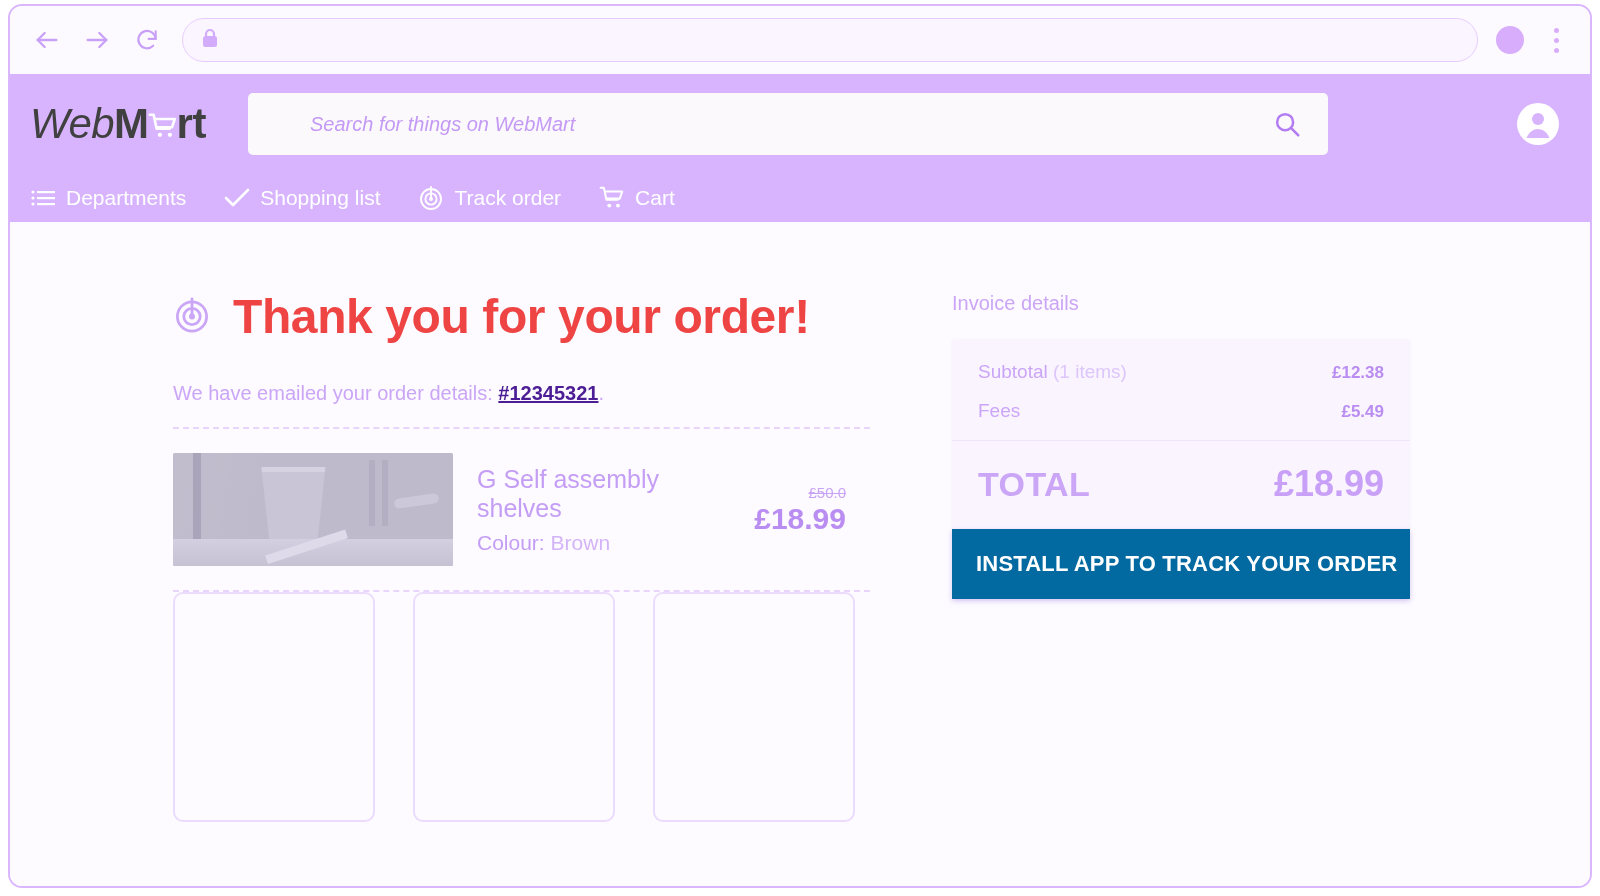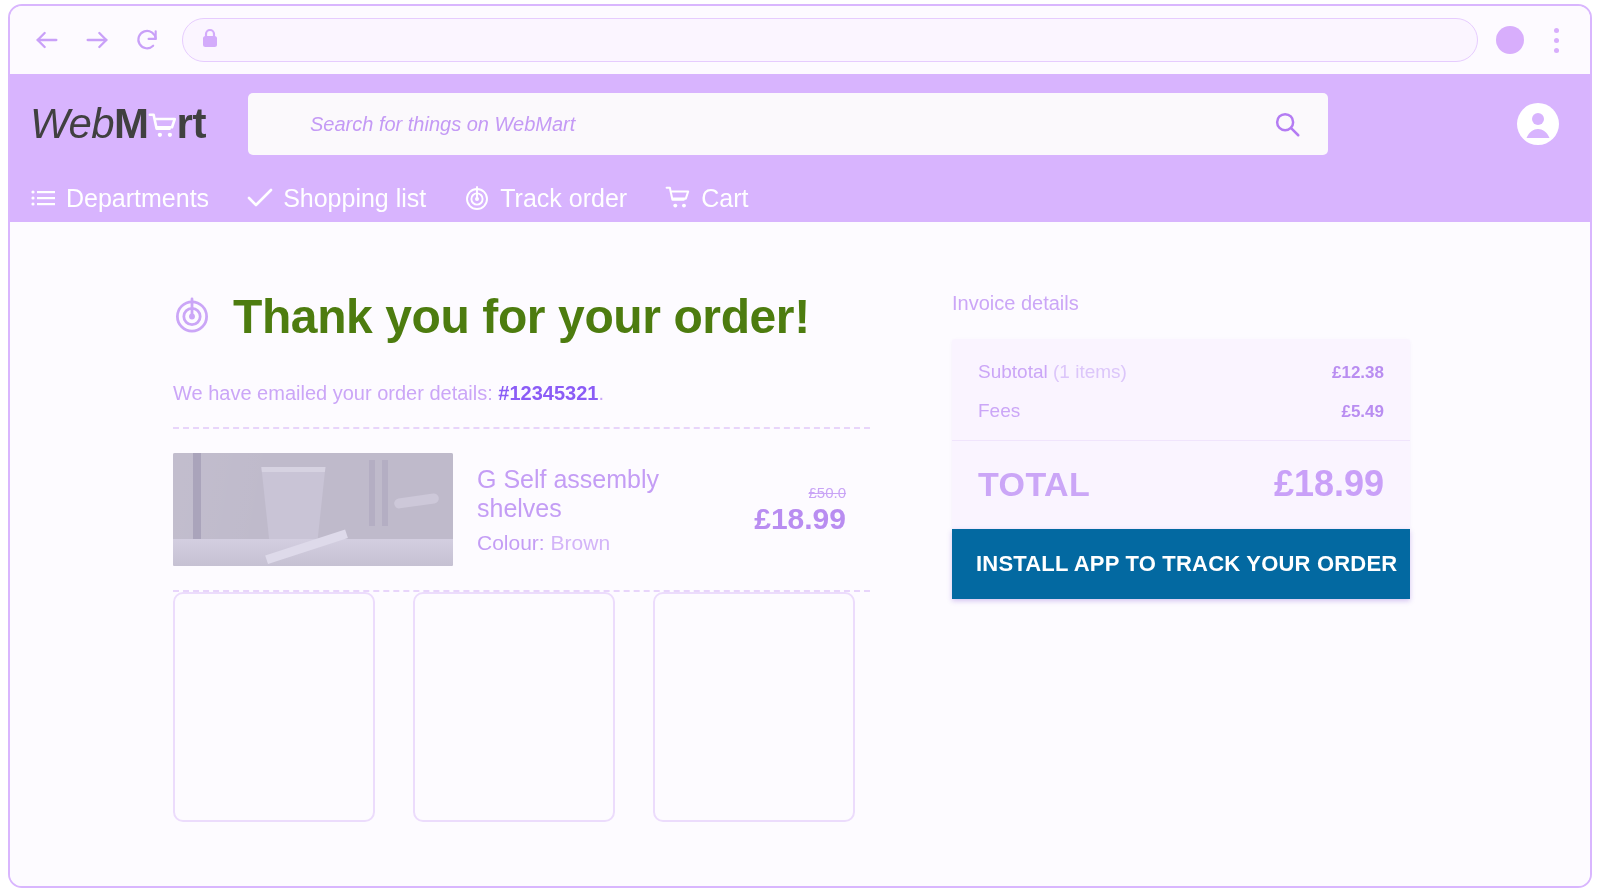--- a/index.html
+++ b/index.html
@@ -183,21 +183,21 @@
     align-items: center;
     gap: 38px;
     padding: 0 20px;
     height: 48px;
   }
   .nav-item {
     display: flex;
     align-items: center;
     gap: 10px;
     color: #ffffff;
-    font-size: 25px;
+    font-size: 21px;
     cursor: pointer;
     white-space: nowrap;
   }
   .nav-item .nav-icon {
     display: flex; align-items: center; justify-content: center;
     width: 26px; height: 26px;
     flex: 0 0 auto;
   }
 
   
@@ -224,33 +224,34 @@
   .thankyou {
     display: flex;
     align-items: center;
     gap: 22px;
     margin-bottom: 40px;
   }
   .thankyou-icon { flex: 0 0 auto; }
   .thankyou h1 {
     font-size: 48px;
     font-weight: 700;
-    color: #4d7c0f;
+    color: #ef4444;
     line-height: 1.05;
     letter-spacing: -0.4px;
   }
 
   .emailed-line {
     font-size: 20px;
     color: #cba6f7;
     margin-bottom: 22px;
   }
   .order-link {
-    color: #8b5cf6;
+    color: #4c1d95;
     font-weight: 700;
+    text-decoration: underline;
     cursor: pointer;
   }
 
   .divider {
     border: none;
     border-top: 2px dashed #e8d5fb;
     margin: 0;
   }
 
   .product-row {

